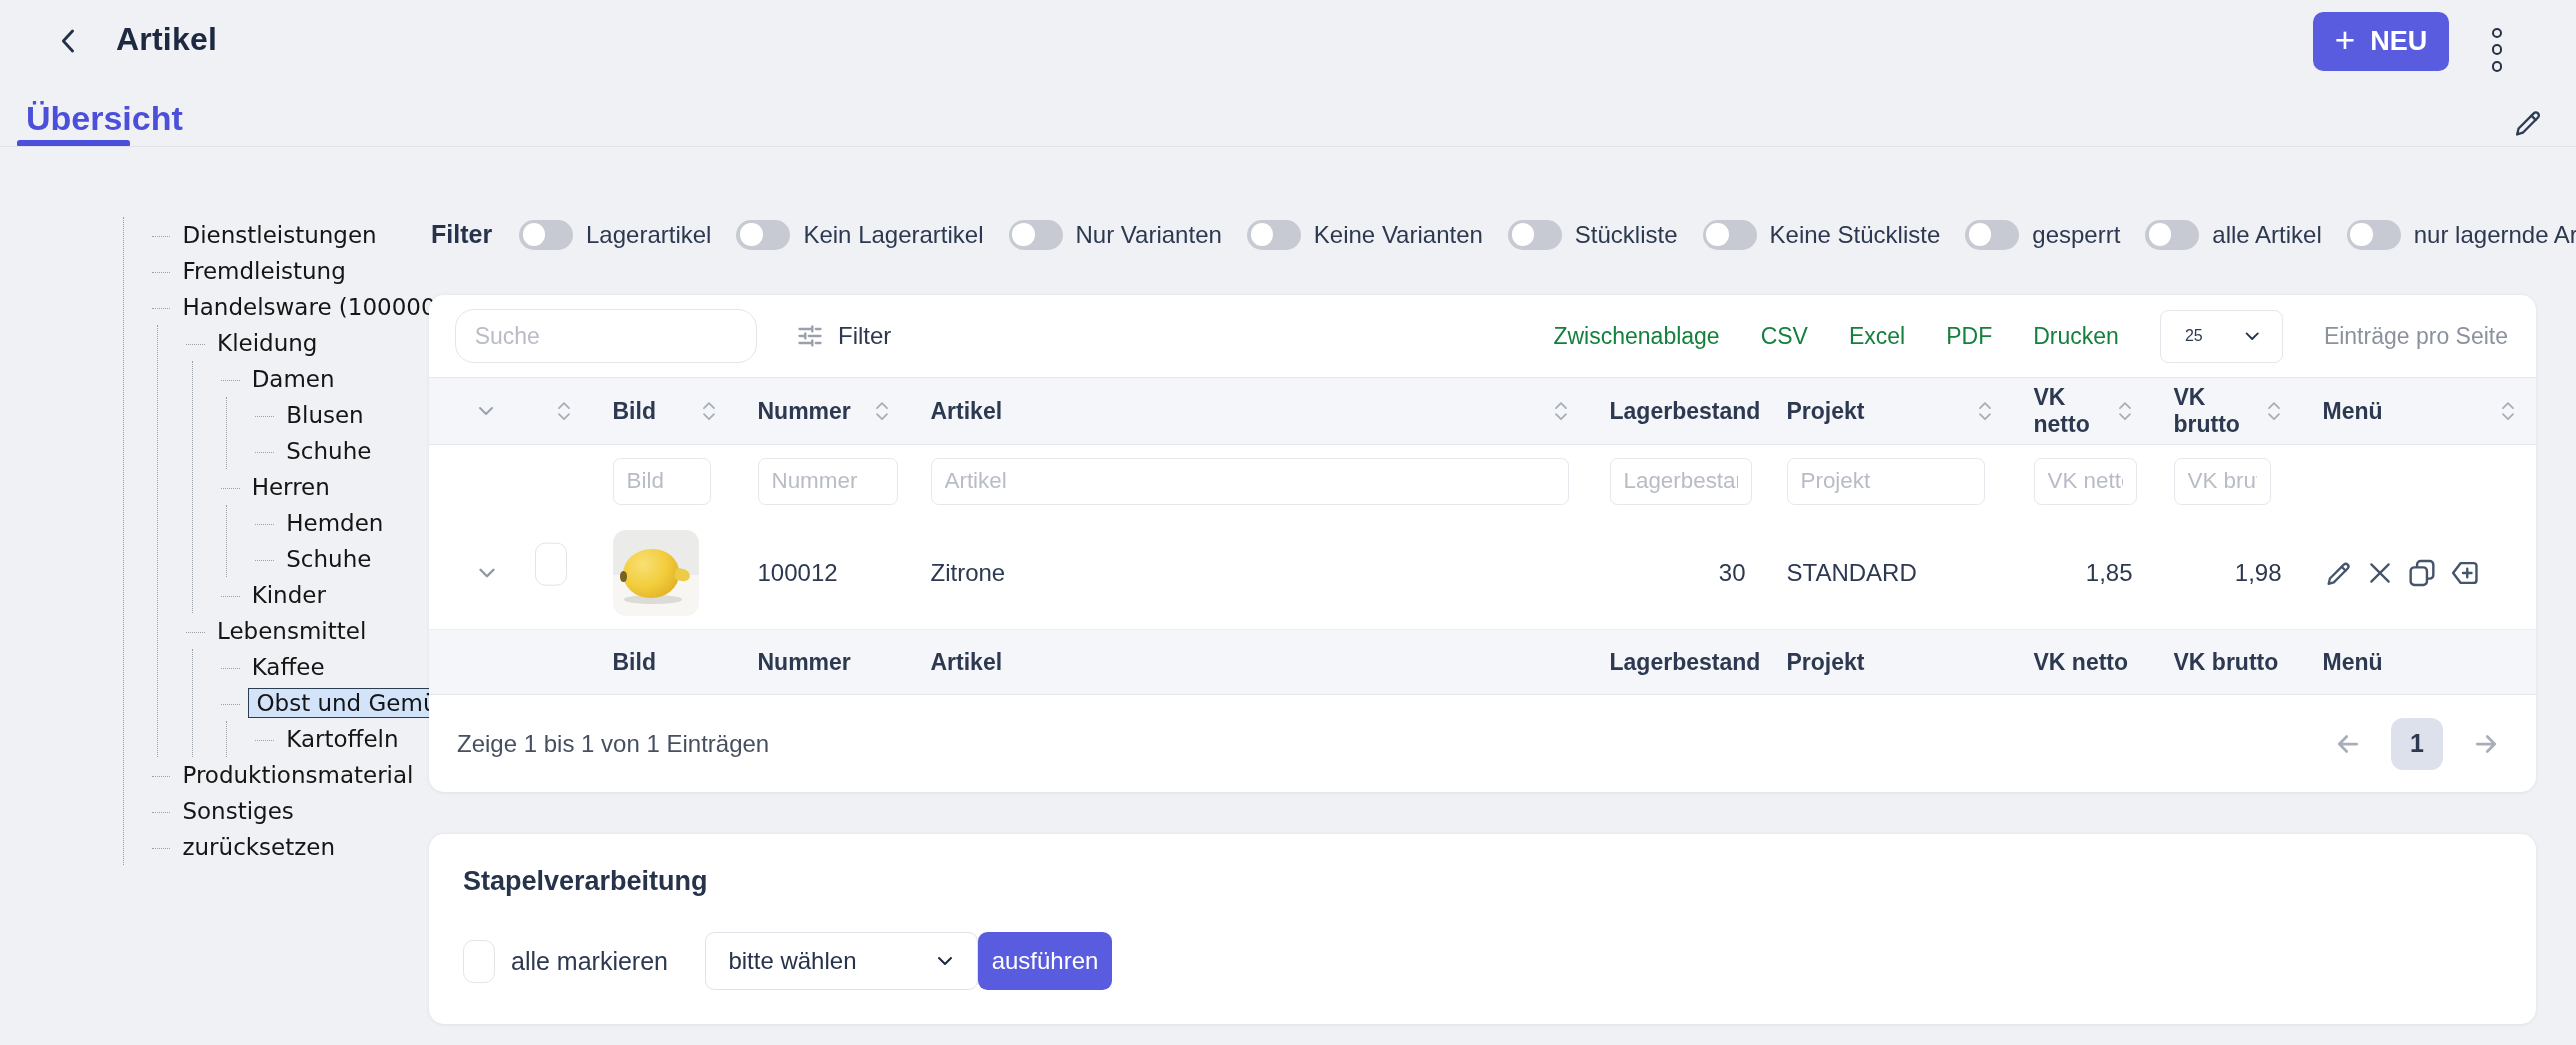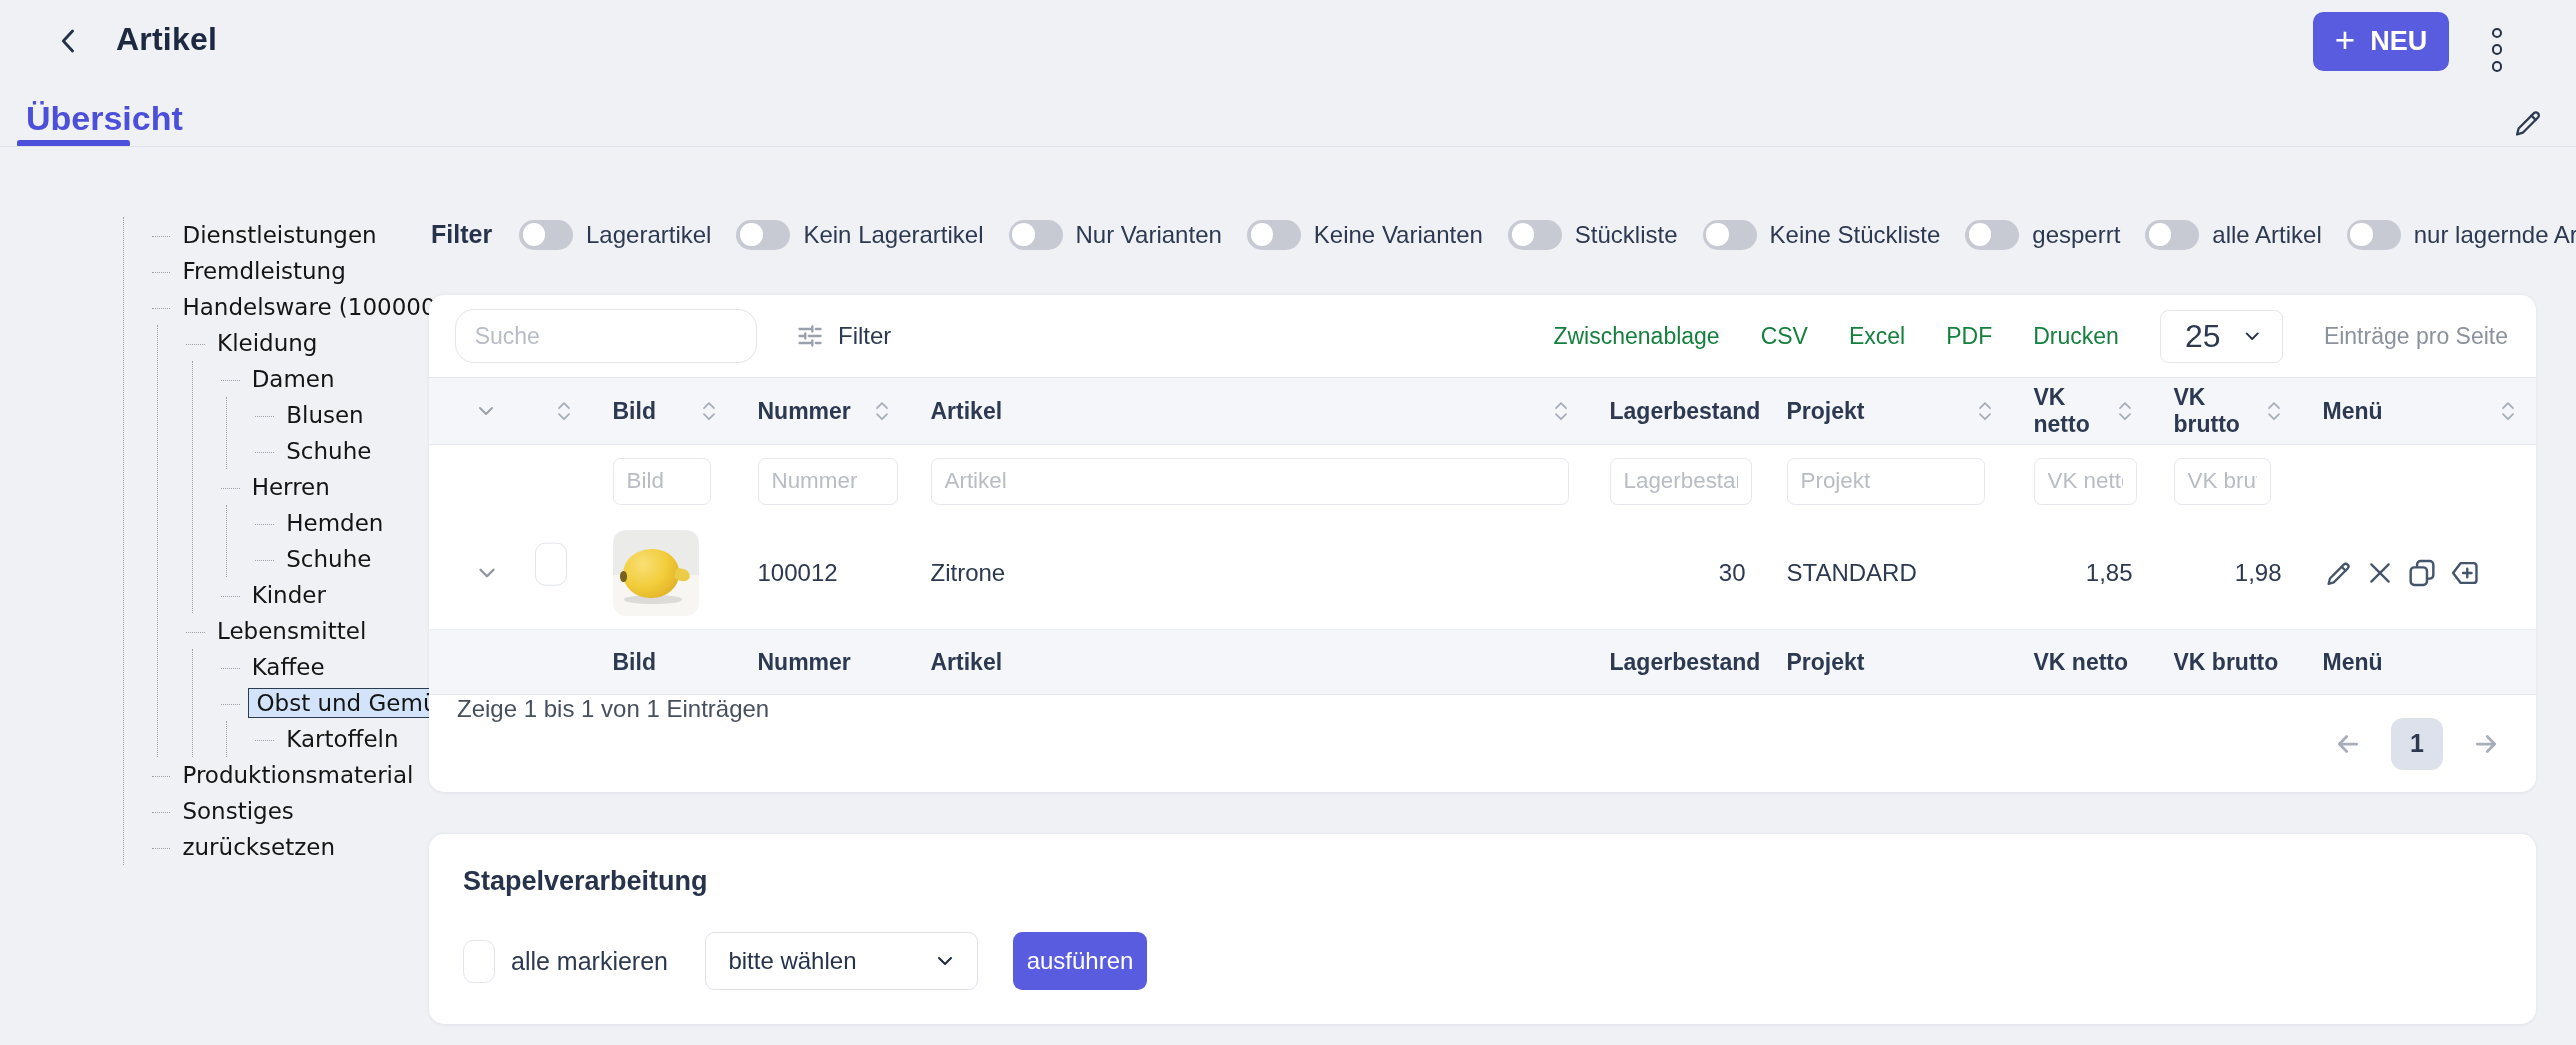--- a/index.html
+++ b/index.html
@@ -61,21 +61,21 @@
     font-family:inherit; font-size:23px; color:#2c3950; padding:0 18.7px; outline:none; background:#fff;
   }
   .search-input::placeholder { color:#b8bcc5; }
   .filter-btn { display:flex; align-items:center; gap:14px; margin-left:39px; cursor:pointer; }
   .filter-btn span { font-size:24px; color:#2c3950; }
   .toolbar-right { margin-left:auto; display:flex; align-items:center; gap:41px; }
   .tool-link { font-size:23px; font-weight:normal; color:#15803d; cursor:pointer; white-space:nowrap; }
   .page-size-select {
     width:123px; height:53px; border:0.9px solid #e3e5ea; border-radius:8.4px; background:#fff;
     display:flex; align-items:center; justify-content:space-between; padding:0 18.7px 0 24px;
-    font-size:32px; color:#2c3950; cursor:pointer;
+    font-size:16px; color:#2c3950; cursor:pointer;
   }
   .page-size-suffix { font-size:23px; color:#8b919d; white-space:nowrap; }
 
   table.grid { width:100%; border-collapse:collapse; table-layout:fixed; }
   tr.head th, tr.foot td {
     background:#f4f6f9; height:67px; font-size:23px; font-weight:bold; color:#2c3950; text-align:left;
   }
   tr.head th { border-top:0.9px solid #e3e6ec; border-bottom:0.9px solid #e3e6ec; }
   tr.foot td { border-top:0.9px solid #e3e6ec; border-bottom:0.9px solid #e3e6ec; height:65px; }
   th .th-inner { display:flex; align-items:center; justify-content:space-between; gap:7.5px; }
@@ -96,37 +96,37 @@
   .lemon-body { position:absolute; left:10.3px; top:18.7px; width:56px; height:49px;
     border-radius:52% 48% 50% 50%;
     background:radial-gradient(circle at 36% 30%, #f9e076 0%, #f2cc3a 48%, #ddab22 88%); }
   .lemon-nub { position:absolute; left:62px; top:39px; width:15px; height:12px; border-radius:30% 70% 60% 40%;
     background:#eccb47; transform:rotate(12deg); }
   .lemon-stem { position:absolute; left:7.5px; top:41px; width:6.5px; height:10.3px; border-radius:50%; background:#77621f; }
   .lemon-shadow { position:absolute; left:11.2px; top:65px; width:58px; height:8.4px; border-radius:50%; background:rgba(60,60,50,.14); }
   .menu-icons { display:flex; align-items:center; gap:9.3px; }
   .menu-icons .icon { cursor:pointer; }
 
-  .info-bar { height:97px; display:flex; padding:0 35px 0 28px; }
+  .info-bar { height:97px; display:flex; align-items:center; padding:0 35px 0 28px; }
   .info-text { font-size:24px; color:#46505f; }
   .pagination { margin-left:auto; display:flex; align-items:center; gap:28px; }
   .page-current { width:52px; height:52px; background:#dce1eb; border-radius:12px; display:flex; align-items:center; justify-content:center;
     font-size:25px; font-weight:bold; color:#2c3950; cursor:pointer; }
   .page-arrow { cursor:pointer; }
 
   
   .batch-card { position:absolute; left:429px; top:834px; width:2107px; height:190px; background:#fff; border-radius:15px;
     box-shadow:0 0.9px 3.7px rgba(25,35,60,.07); padding:32px 34px 0 34px; }
   .batch-title { font-size:27px; font-weight:bold; color:#26334a; }
   .batch-controls { margin-top:35px; display:flex; align-items:center; }
   .batch-checkbox { width:32px; height:43px; border:1.9px solid #e1e4e9; border-radius:10.3px; background:#fff; cursor:pointer; }
   .batch-label { font-size:25px; color:#2c3950; margin-left:16px; }
   .batch-select { margin-left:37px; width:273px; height:58px; border:0.9px solid #dfe2e8; border-radius:9.3px; background:#fff;
     display:flex; align-items:center; justify-content:space-between; padding:0 20.5px 0 22.4px; font-size:24px; color:#26334a; cursor:pointer; }
-  .execute-btn { margin-left:35px; width:134px; height:58px; background:var(--accent,#5a5ce0); color:#fff; border:none; border-radius:9.3px;
+  .execute-btn { width:134px; height:58px; background:var(--accent,#5a5ce0); color:#fff; border:none; border-radius:9.3px;
     font-family:inherit; font-size:24px; cursor:pointer; }
 </style>
 </head>
 <body>
 
 <span class="back-btn icon">
   <svg width="34" height="34" viewBox="0 0 24 24" fill="none" stroke="#223048" stroke-width="2" stroke-linecap="round" stroke-linejoin="round">
       <path d="M14.5 5 L8 12 l6.5 7"></path>
     </svg>
 </span>

